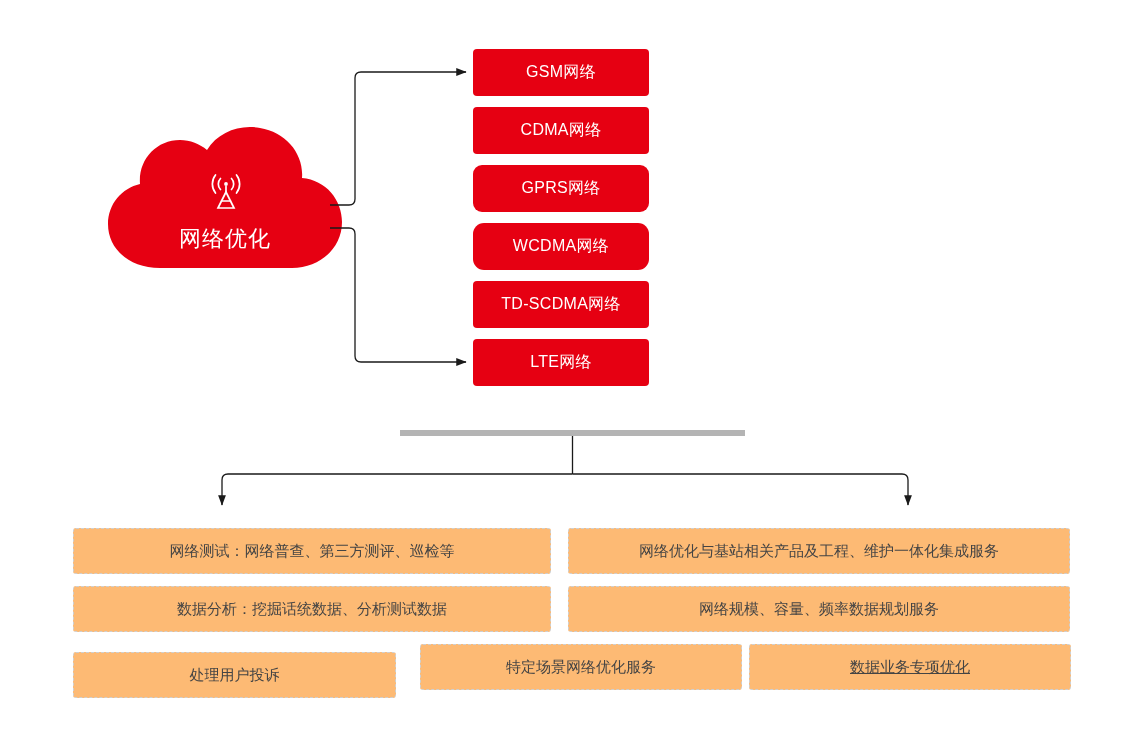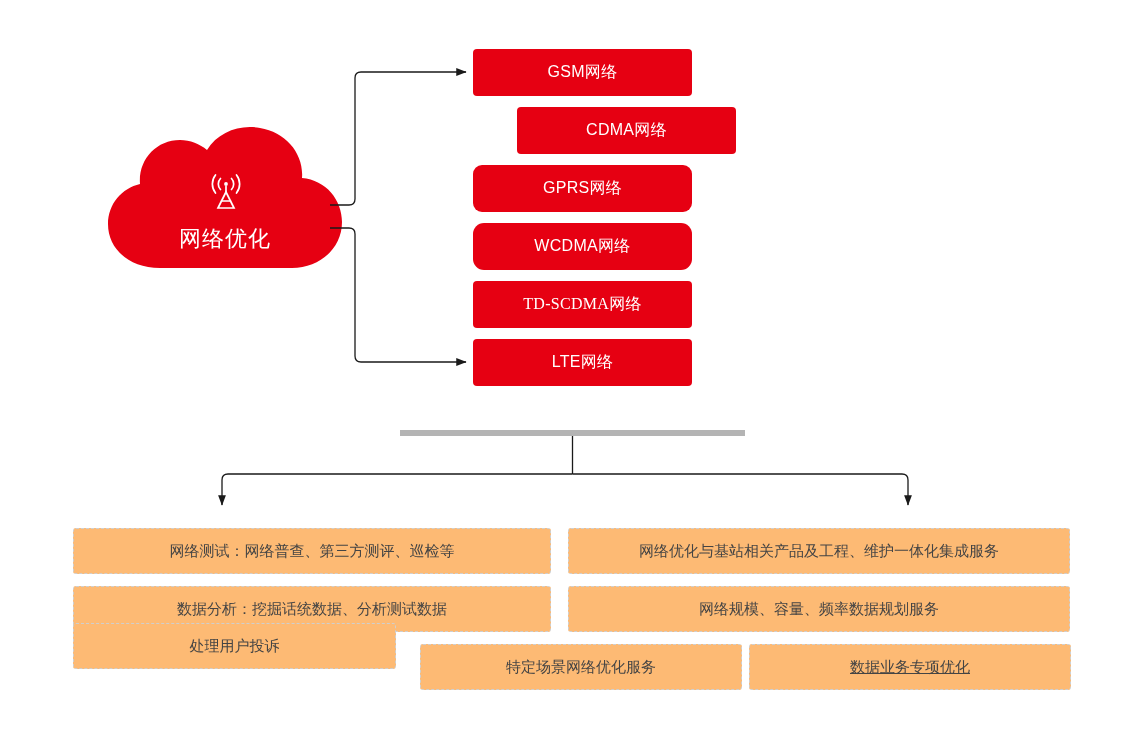--- a/index.html
+++ b/index.html
@@ -57,21 +57,21 @@
     top: 0;
     width: 1145px;
     height: 735px;
     pointer-events: none;
   }
 
   
   .net-box {
     position: absolute;
     left: 473px;
-    width: 219px;
+    width: 176px;
     height: 47px;
     background: #E60012;
     border-radius: 4px;
     color: #ffffff;
     font-size: 16px;
     display: flex;
     align-items: center;
     justify-content: center;
     letter-spacing: 0.3px;
     box-sizing: border-box;
@@ -159,31 +159,31 @@
     <path d="M330 228 L349 228 Q355 228 355 234 L355 356 Q355 362 361 362 L466 362" fill="none" stroke="#1A1A1A" stroke-width="1.3" marker-end="url(#arrow-right)"></path>
 
     <path d="M572.5 436 L572.5 474" fill="none" stroke="#1A1A1A" stroke-width="1.3"></path>
 
     <path d="M572.5 474 L228 474 Q222 474 222 480 L222 505" fill="none" stroke="#1A1A1A" stroke-width="1.3" marker-end="url(#arrow-down)"></path>
 
     <path d="M572.5 474 L902 474 Q908 474 908 480 L908 505" fill="none" stroke="#1A1A1A" stroke-width="1.3" marker-end="url(#arrow-down)"></path>
   </svg>
 
   <div class="net-box" style="top:49px;">GSM网络</div>
-  <div class="net-box" style="top:107px;margin-left:44px;">CDMA网络</div>
+  <div class="net-box" style="top:107px;">CDMA网络</div>
   <div class="net-box" style="top:165px;border-radius:9px;">GPRS网络</div>
   <div class="net-box" style="top:223px;border-radius:11px;">WCDMA网络</div>
-  <div class="net-box" style="top:281px;font-family:Liberation Serif, serif;">TD-SCDMA网络</div>
+  <div class="net-box" style="top:281px;">TD-SCDMA网络</div>
   <div class="net-box" style="top:339px;">LTE网络</div>
 
   <div id="divider-bar"></div>
 
   <div class="svc-box" style="left:73px; top:528px; width:478px;">网络测试：网络普查、第三方测评、巡检等</div>
   <div class="svc-box" style="left:73px; top:586px; width:478px;">数据分析：挖掘话统数据、分析测试数据</div>
 
   <div class="svc-box" style="left:568px; top:528px; width:502px;text-align:right;">网络优化与基站相关产品及工程、维护一体化集成服务</div>
   <div class="svc-box" style="left:568px; top:586px; width:502px;">网络规模、容量、频率数据规划服务</div>
 
-  <div class="svc-box" style="left:73px; top:623px; width:323px;">处理用户投诉</div>
+  <div class="svc-box" style="left:73px; top:652px; width:323px;">处理用户投诉</div>
   <div class="svc-box" style="left:420px; top:644px; width:322px;">特定场景网络优化服务</div>
   <div class="svc-box" style="left:749px; top:644px; width:322px;text-decoration:underline;">数据业务专项优化</div>
 
 </div>
 
 </body></html>

